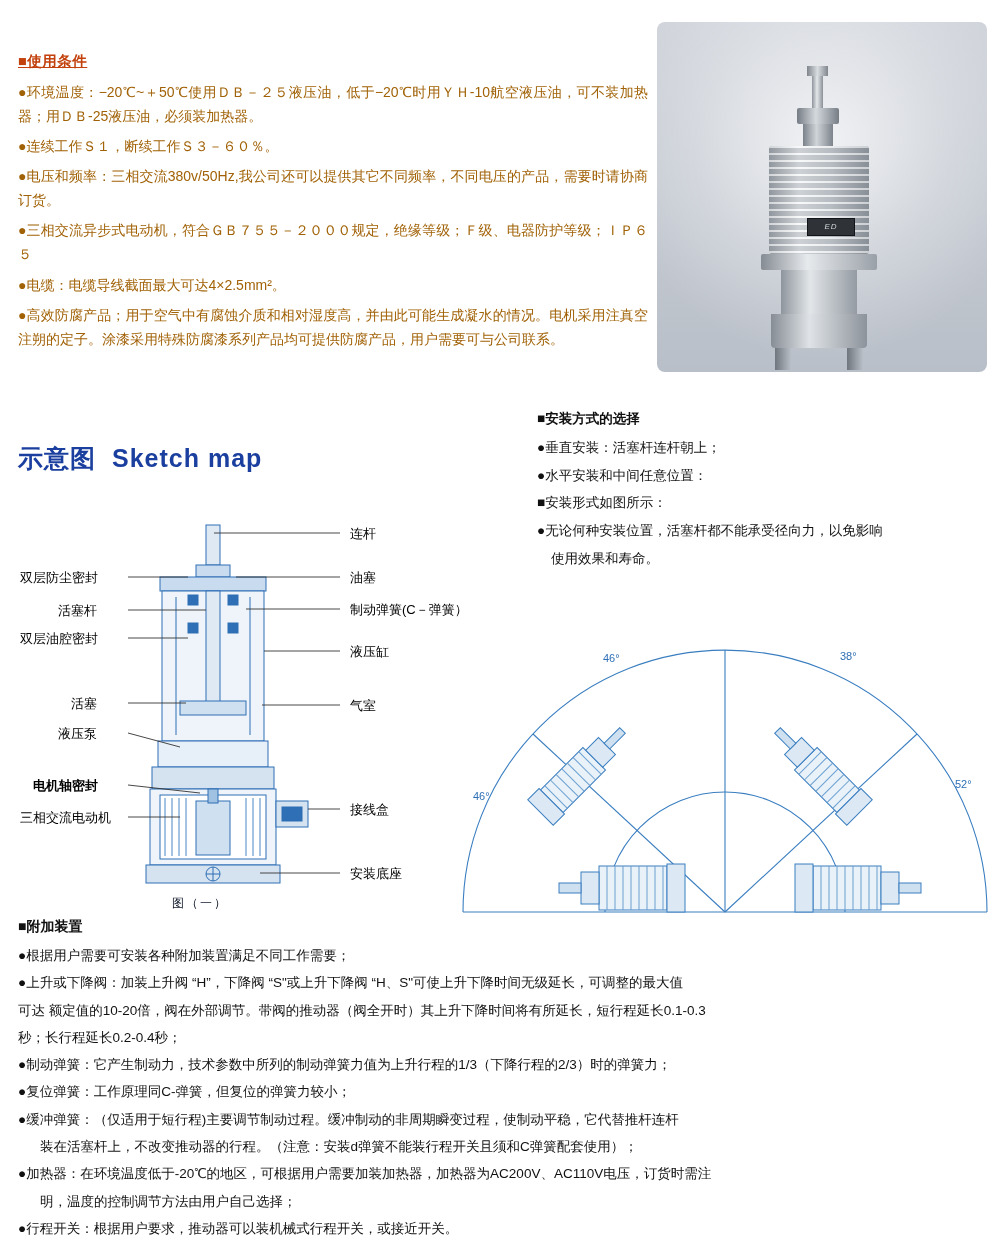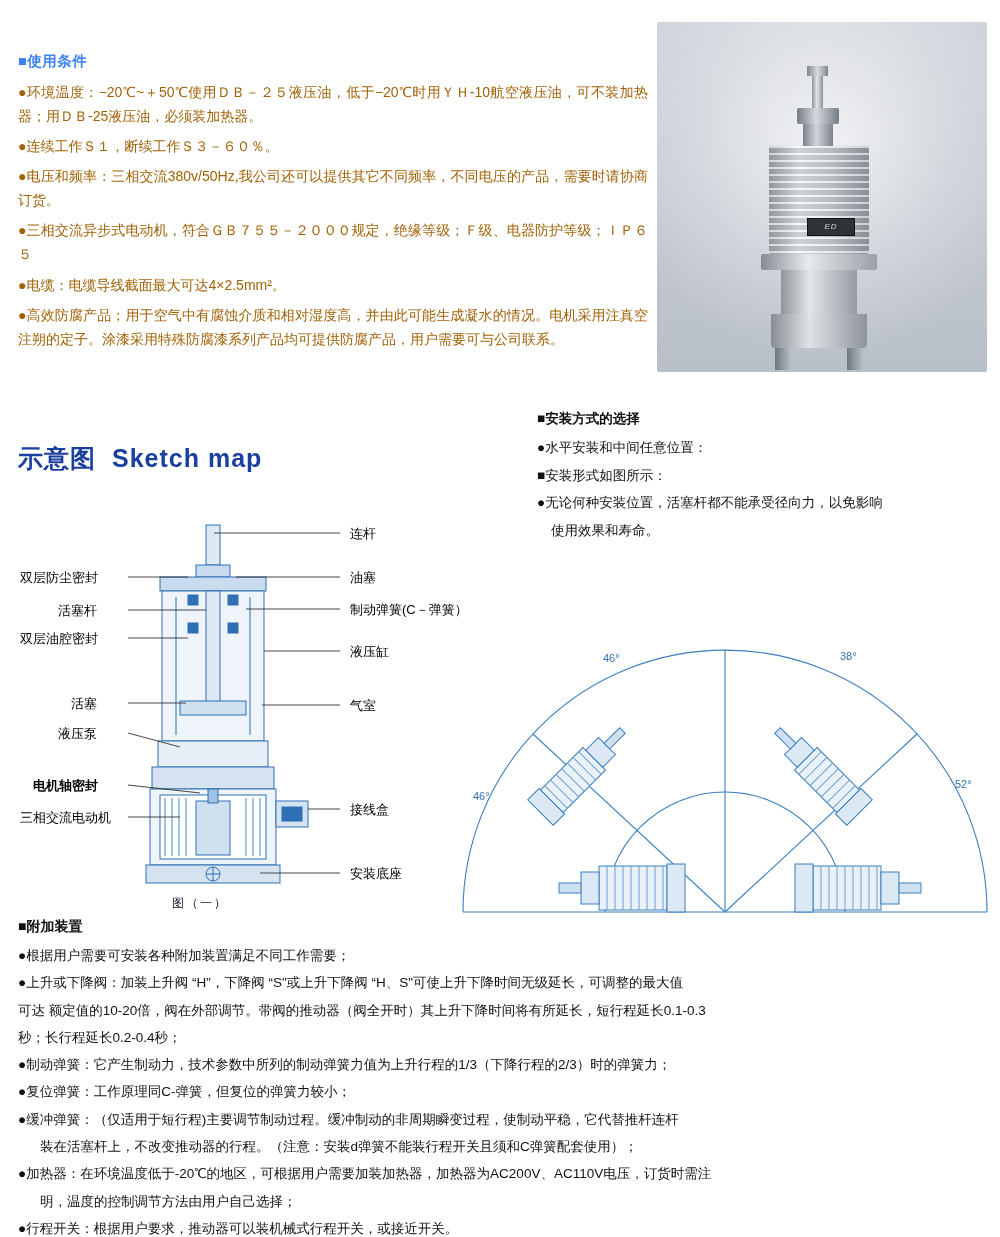--- a/index.html
+++ b/index.html
@@ -26,39 +26,40 @@
     position: absolute;
     left: 18px;
     top: 52px;
     width: 630px;
   }
   .cond-title {
     font-size: 14.5px;
     font-weight: 600;
     letter-spacing: 0.5px;
     margin-bottom: 9px;
-    color: #3b82f6;
+    color: #c2410c;
+    text-decoration: underline;
   }
   .cond-item {
     font-size: 14px;
     line-height: 1.72;
     margin-bottom: 6px;
     text-align: justify;
     color: #a16207;
   }
 
   
   .photo-panel {
     position: absolute;
     left: 657px;
     top: 22px;
     width: 330px;
     height: 350px;
     background: linear-gradient(180deg, #cfd3da 0%, #c5cad2 48%, #b9bfc8 100%);
-    border-radius: 2px;
+    border-radius: 8px;
     overflow: hidden;
     font-style: italic;
   }
   .photo-panel .glow {
     position: absolute;
     left: 50%;
     top: 40%;
     width: 420px;
     height: 400px;
     transform: translate(-50%, -50%);
@@ -298,20 +299,21 @@
     <div class="lead-label" style="left:340px; top:138px;">液压缸</div>
     <div class="lead-label" style="left:340px; top:192px;">气室</div>
     <div class="lead-label" style="left:340px; top:296px;">接线盒</div>
     <div class="lead-label" style="left:340px; top:360px;">安装底座</div>
   </div>
 
   <div class="sketch-caption">图（一）</div>
 
   <div class="install">
     <div class="hd">■安装方式的选择</div>
+    <div class="it">●垂直安装：活塞杆连杆朝上；</div>
     <div class="it">●水平安装和中间任意位置：</div>
     <div class="it">■安装形式如图所示：</div>
     <div class="it">●无论何种安装位置，活塞杆都不能承受径向力，以免影响</div>
     <div class="it indent">使用效果和寿命。</div>
   </div>
 
   <div class="fan-wrap">
     <svg width="545" height="320" viewBox="0 0 545 320">
       <g stroke="#3a7ec0" fill="none" stroke-width="1.1">
 

